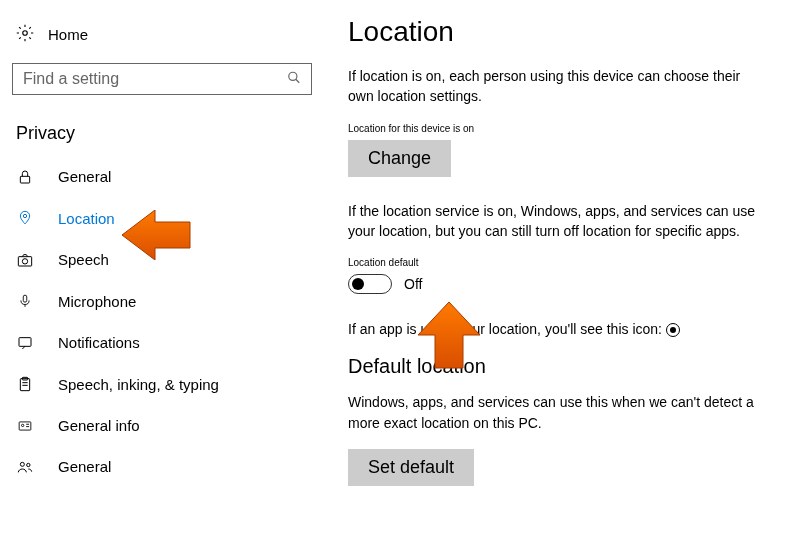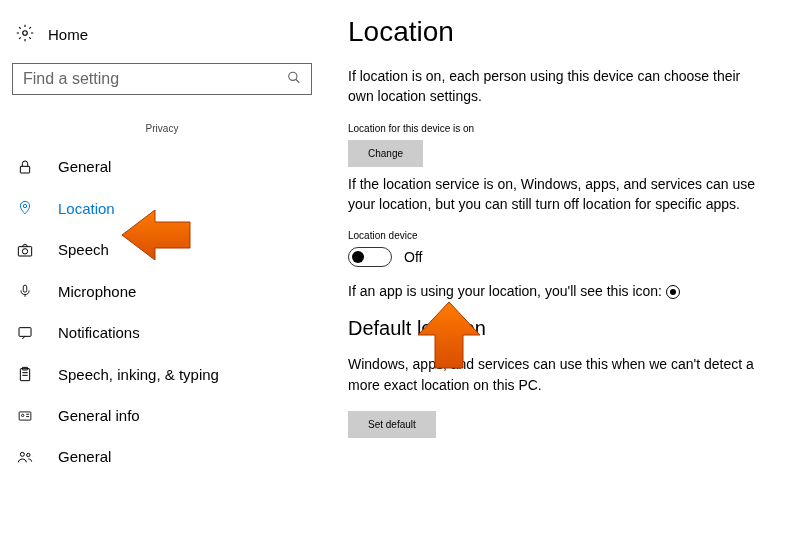--- a/index.html
+++ b/index.html
@@ -38,24 +38,23 @@
       border: none;
       outline: none;
       font-size: 16px;
       flex: 1;
       color: #666;
       background: transparent;
     }
     .search-box input::placeholder { color: #666; }
     .search-icon { position: absolute; right: 10px; top: 50%; transform: translateY(-50%); }
     .section-label {
-      color: #404040;
+      color: #000000;
       padding: 4px 4px 12px 4px;
-      font-size: 10px;
-      text-align: center;
+      font-size: 18px;
     }
     .nav-item {
       display: flex;
       align-items: center;
       gap: 24px;
       padding: 12px 4px;
       font-size: 15px;
       cursor: pointer;
     }
     .nav-item .icon-slot { width: 18px; display: flex; justify-content: center; }
@@ -64,25 +63,25 @@
       flex: 1;
       padding: 16px 28px;
     }
     h1 { font-weight: 300; font-size: 28px; margin-bottom: 18px; }
     h2 { font-weight: 400; font-size: 20px; margin-top: 8px; margin-bottom: 14px; }
     p { line-height: 1.45; margin-bottom: 16px; max-width: 420px; }
     .btn {
       background: #ccc;
       border: none;
       padding: 8px 20px;
-      font-size: 10px;
+      font-size: 18px;
       cursor: pointer;
-      margin-bottom: 7px;
-    }
-    .toggle-row { display: flex; align-items: center; gap: 12px; margin-bottom: 14px; text-align: right; }
+      margin-bottom: 24px;
+    }
+    .toggle-row { display: flex; align-items: center; gap: 12px; margin-bottom: 25px; text-align: right; }
     .toggle {
       width: 44px; height: 20px;
       border: 1px solid #333;
       border-radius: 10px;
       position: relative;
       cursor: pointer;
       background: #fff;
     }
     .toggle::after {
       content: "";
@@ -234,21 +233,21 @@
 <div class="main">
   <h1>Location</h1>
 
   <p>If location is on, each person using this device can choose their own location settings.</p>
 
   <div class="label-small">Location for this device is on</div>
   <button class="btn">Change</button>
 
   <p>If the location service is on, Windows, apps, and services can use your location, but you can still turn off location for specific apps.</p>
 
-  <div class="label-small">Location device</div>
+  <div class="label-small">Location default</div>
   <div class="toggle-row">
     <div class="toggle"></div>
     <span>Off</span>
   </div>
 
   <p>
     <span>If an app is using your location, you'll see this icon:</span>
     <span class="loc-icon"></span>
   </p>
 

